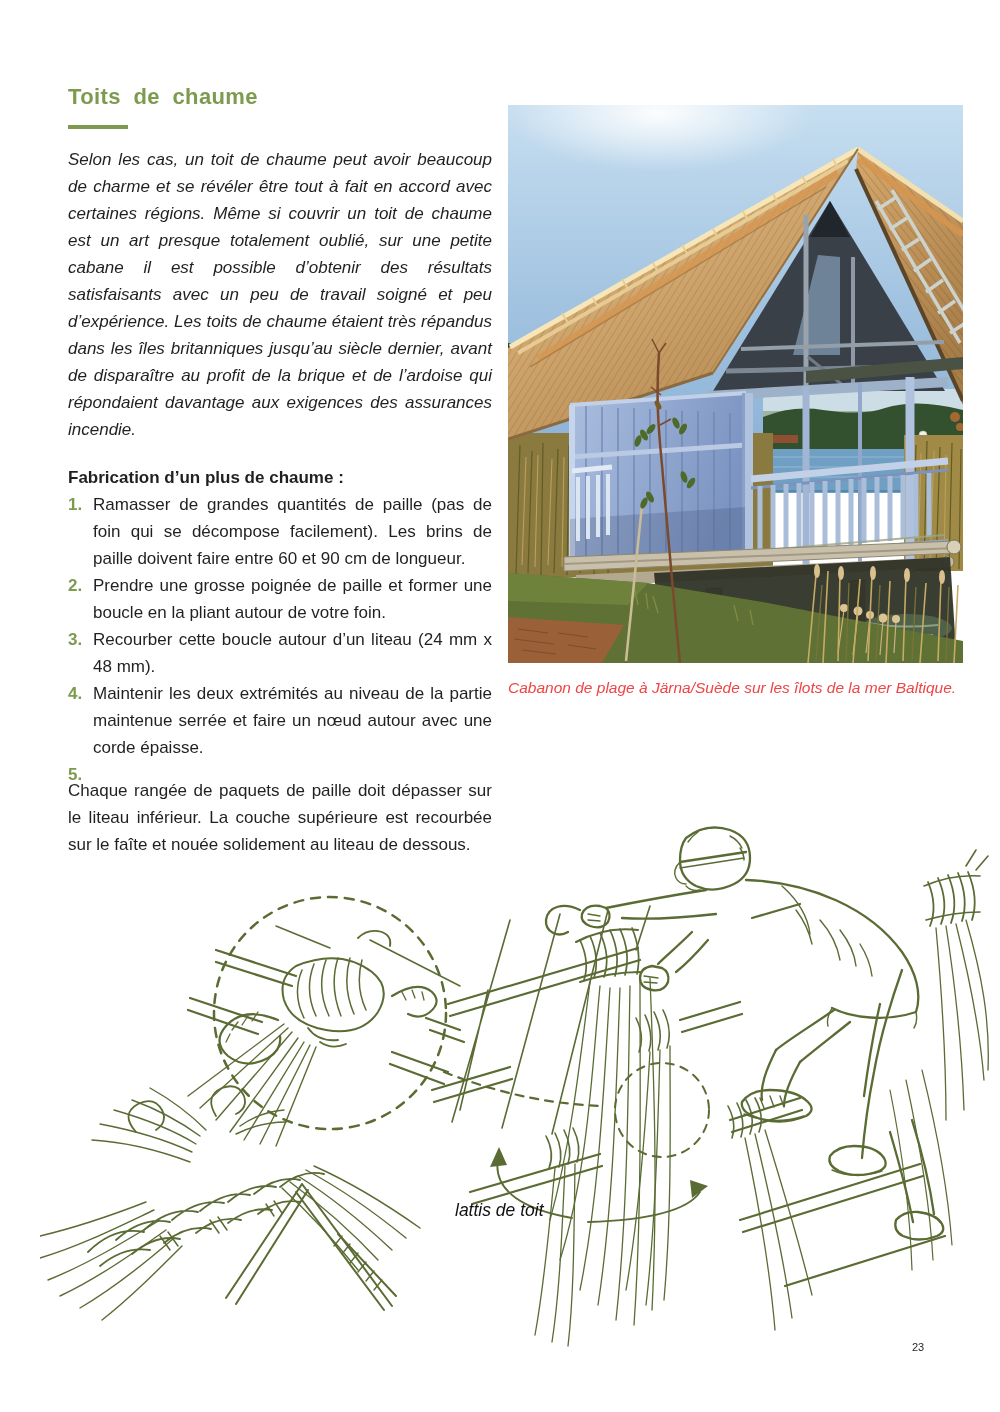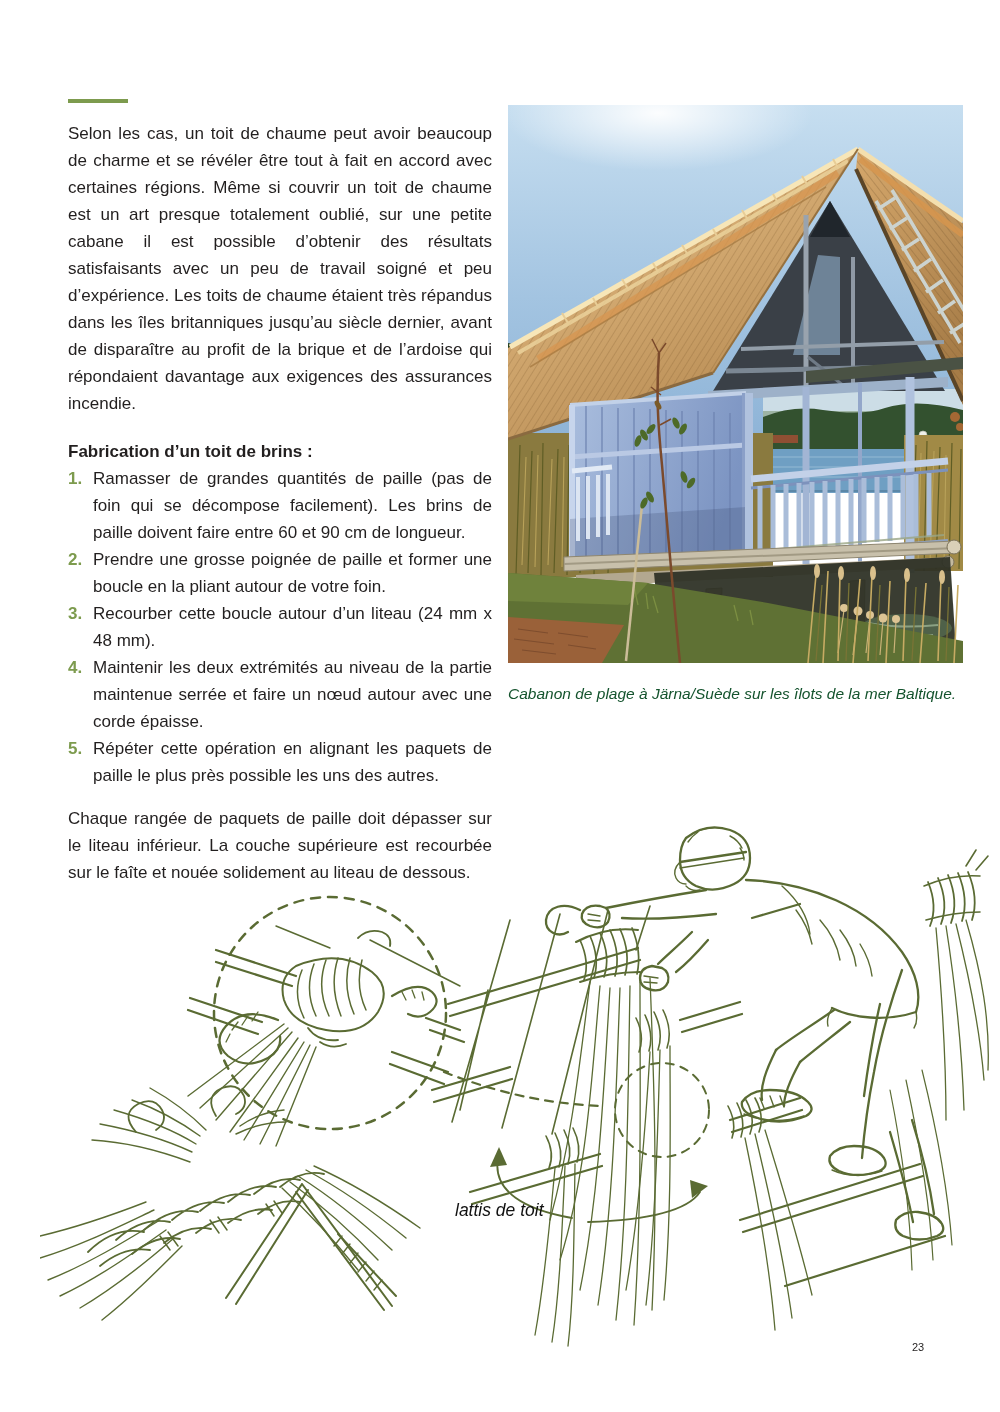--- a/index.html
+++ b/index.html
@@ -2,49 +2,50 @@
 <html><head>
 <meta charset="utf-8">
 <style>
   html,body{margin:0;padding:0;background:#e8e8e8;}
   .page{position:relative;width:1000px;height:1412px;background:#ffffff;margin:0 auto;overflow:hidden;
         font-family:"Liberation Sans","DejaVu Sans",sans-serif;color:#221f1f;}
   
   .col{position:absolute;left:68px;top:84px;width:424px;}
   h1.title{margin:0;font-size:22px;font-weight:bold;color:#7d9b4e;letter-spacing:.4px;word-spacing:6px;}
   .rule{width:60px;height:4px;background:#7d9b4e;margin-top:15px;margin-bottom:17px;}
-  p.body{margin:0;font-size:17px;line-height:27px;text-align:justify;}
+  p.body{margin:0;font-size:17px;line-height:27px;text-align:justify;font-style:italic;}
   p.sub{margin:21px 0 0 0;font-size:17px;line-height:27px;font-weight:bold;}
   ol.steps{margin:0;padding:0;list-style:none;}
   ol.steps li{position:relative;padding-left:25px;font-size:17px;line-height:27px;text-align:justify;}
   ol.steps li .num{position:absolute;left:0;top:0;color:#7d9b4e;font-weight:bold;}
   p.closing{margin:16px 0 0 0;font-size:17px;line-height:27px;text-align:justify;}
   
   .photo{position:absolute;left:508px;top:105px;width:455px;height:558px;}
-  .caption{position:absolute;left:508px;top:679px;width:460px;font-size:15.5px;font-style:italic;color:#14532d;margin-top:6px;}
+  .caption{position:absolute;left:508px;top:679px;width:460px;font-size:15.5px;font-style:italic;color:#ef4444;}
   
   .sketches{position:absolute;left:40px;top:790px;width:950px;height:570px;}
   .lattis-label{position:absolute;left:455px;top:1200px;font-size:17.5px;font-style:italic;color:#111;}
   .pageno{position:absolute;left:912px;top:1341px;font-size:11px;color:#221f1f;}
 </style>
 </head>
 <body>
 
 <div class="page">
 
   <div class="col">
+    <h1 class="title">Toits de chaume</h1>
     <div class="rule"></div>
     <p class="body">Selon les cas, un toit de chaume peut avoir beaucoup de charme et se révéler être tout à fait en accord avec certaines régions. Même si couvrir un toit de chaume est un art presque totalement oublié, sur une petite cabane il est possible d’obtenir des résultats satisfaisants avec un peu de travail soigné et peu d’expérience. Les toits de chaume étaient très répandus dans les îles britanniques jusqu’au siècle dernier, avant de disparaître au profit de la brique et de l’ardoise qui répondaient davantage aux exigences des assurances incendie.</p>
-    <p class="sub">Fabrication d’un toit de brins :</p>
+    <p class="sub">Fabrication d’un plus de chaume :</p>
     <ol class="steps">
       <li><span class="num">1.</span><span>Ramasser de grandes quantités de paille (pas de foin qui se décompose facilement). Les brins de paille doivent faire entre 60 et 90 cm de longueur.</span></li>
       <li><span class="num">2.</span><span>Prendre une grosse poignée de paille et former une boucle en la pliant autour de votre foin.</span></li>
       <li><span class="num">3.</span><span>Recourber cette boucle autour d’un liteau (24 mm x 48 mm).</span></li>
       <li><span class="num">4.</span><span>Maintenir les deux extrémités au niveau de la partie maintenue serrée et faire un nœud autour avec une corde épaisse.</span></li>
-      <li><span class="num">5.</span><span>Répéter cette opération en alignant les paquets de paille le plus près possible les uns des autres.</span></li>
+      <li><span class="num">5.</span></li>
     </ol>
     <p class="closing">Chaque rangée de paquets de paille doit dépasser sur le liteau inférieur. La couche supérieure est recourbée sur le faîte et nouée solidement au liteau de dessous.</p>
   </div>
 
   <svg class="photo" viewBox="0 0 455 558" aria-hidden="true">
     <defs>
       <linearGradient id="sky" x1="0" y1="0" x2="0" y2="1">
         <stop offset="0" stop-color="#c6def0"></stop>
           <stop offset="0.55" stop-color="#a3c4e1"></stop>
           <stop offset="1" stop-color="#8cb2d6"></stop>

